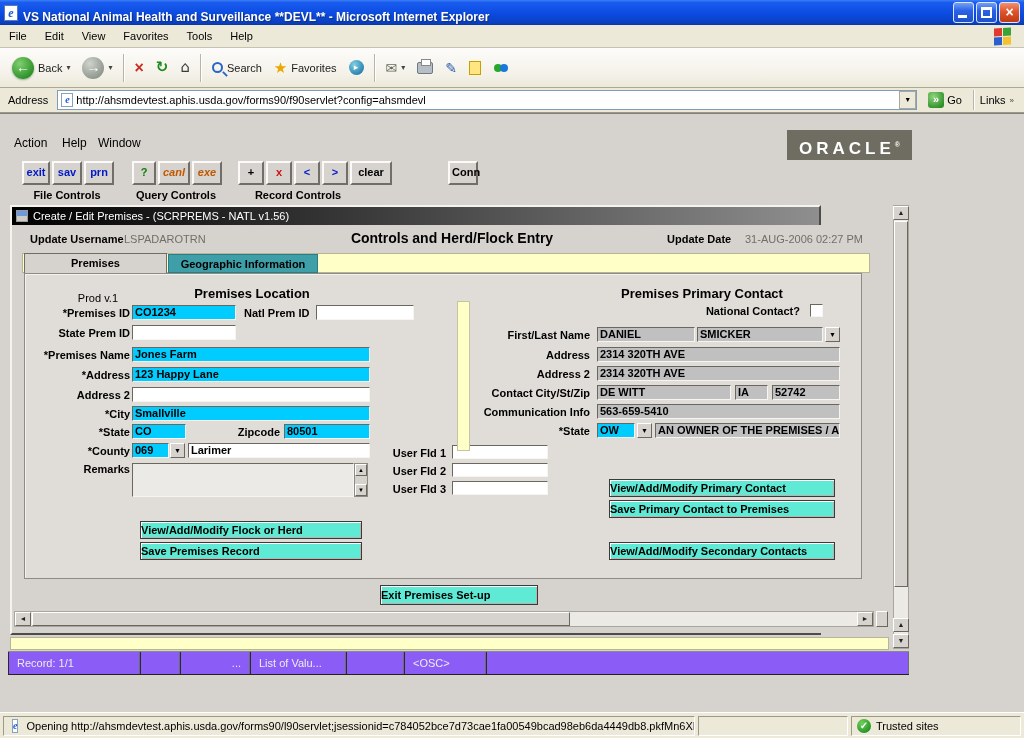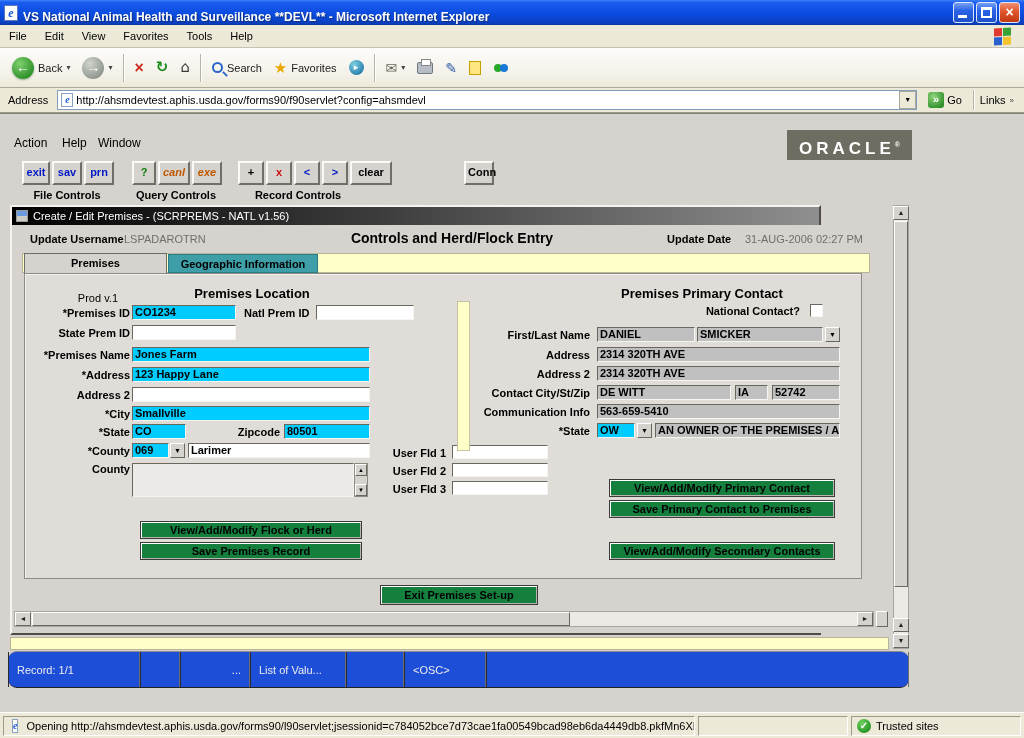--- a/index.html
+++ b/index.html
@@ -118,39 +118,39 @@
   .lbl.left { text-align:left; }
   .plain { position:absolute; font:11px "Liberation Sans",sans-serif; color:#000; text-align:right; }
   .fld { position:absolute; height:15px; background:#fff; border:1px solid; border-color:#6a675f #f6f5f2 #f6f5f2 #6a675f;
     font:bold 11px/13px "Liberation Sans",sans-serif; color:#000; padding:0 2px; overflow:hidden; white-space:nowrap; }
   .fld.req { background:var(--required-field,#00ccff); }
   .fld.ro { background:var(--readonly-field,#c0c0c0); }
   .ddbtn { position:absolute; width:15px; height:15px; background:#d6d3ce; border:1px solid;
     border-color:#fff #6a675f #6a675f #fff; font-size:7px; line-height:13px; text-align:center; }
   .chk { position:absolute; width:13px; height:13px; background:#fff; border:1px solid; border-color:#6a675f #f6f5f2 #f6f5f2 #6a675f; }
   .ybar { position:absolute; background:var(--tab-strip-yellow,#ffffc8); border:1px solid #c6c3a0; }
-  .formbtn { position:absolute; height:18px; background:#15803d; border:1px solid #3a3a38;
+  .formbtn { position:absolute; height:18px; background:#5eead4; border:1px solid #3a3a38;
     box-shadow:inset 1px 1px 0 #fff, inset -1px -1px 0 #b8b5b0;
-    font:bold 11px/16px "Liberation Sans",sans-serif; text-align:center; color:#000; white-space:nowrap; overflow:hidden; }
+    font:bold 11px/16px "Liberation Sans",sans-serif; text-align:left; color:#000; white-space:nowrap; overflow:hidden; }
   .remarks { position:absolute; background:#eceae6; border:1px solid; border-color:#6a675f #f6f5f2 #f6f5f2 #6a675f; }
   .mini-scroll { position:absolute; width:14px; background:#d6d3ce; border:1px solid #8e8b85; }
   .mini-btn { position:absolute; left:0; width:12px; height:12px; background:#d6d3ce; border:1px solid;
     border-color:#fff #6a675f #6a675f #fff; font-size:6px; line-height:10px; text-align:center; }
 
   
   .hscroll { position:absolute; height:16px; background:#eceae4; border:1px solid #a8a59e; }
   .sbtn { position:absolute; width:16px; height:14px; background:#d6d3ce; border:1px solid;
     border-color:#fff #6a675f #6a675f #fff; font-size:7px; line-height:12px; text-align:center; color:#222; }
   .sthumb { position:absolute; background:#d6d3ce; border:1px solid; border-color:#fff #6a675f #6a675f #fff; }
   .vscroll { position:absolute; width:16px; background:#eceae4; border:1px solid #a8a59e; }
 
   .yellow-strip { position:absolute; background:var(--tab-strip-yellow,#ffffc8); border:1px solid #b8b596; }
 
-  .forms-statusbar { position:absolute; height:37px; background:#1d4ed8; border-top:1px solid #8a8a8a;
-    border-bottom:1px solid #222; display:flex;border-radius:9px; }
+  .forms-statusbar { position:absolute; height:24px; background:#8b5cf6; border-top:1px solid #8a8a8a;
+    border-bottom:1px solid #222; display:flex; }
   .seg { height:100%; display:flex; align-items:center; padding:0 8px; color:#ececec;
     font:11px "Liberation Sans",sans-serif; border-right:1px solid #6e6e6e; border-left:1px solid #2a2a2a;
     white-space:nowrap; overflow:hidden; }
 
   
   .ie-statusbar { position:absolute; left:0; top:712px; width:1024px; height:26px; background:#ece9d8;
     border-top:1px solid #fff; display:flex; align-items:center; gap:3px; padding:2px 3px; }
   .pane { height:20px; border:1px solid; border-color:#9d9a84 #fff #fff #9d9a84; display:flex;
     align-items:center; gap:5px; padding:0 5px; font:11px "Liberation Sans",sans-serif; color:#000;
     white-space:nowrap; overflow:hidden; }
@@ -280,21 +280,21 @@
     <div class="ctlbtn c-orange" style="left:192px;top:47px;width:30px">exe</div>
     <div class="grp-label" style="left:126px;top:75px;width:100px">Query Controls</div>
 
     <div class="ctlbtn c-black" style="left:238px;top:47px;width:26px">+</div>
     <div class="ctlbtn c-red" style="left:266px;top:47px;width:26px">x</div>
     <div class="ctlbtn c-blue" style="left:294px;top:47px;width:26px">&lt;</div>
     <div class="ctlbtn c-blue" style="left:322px;top:47px;width:26px">&gt;</div>
     <div class="ctlbtn c-black" style="left:350px;top:47px;width:42px">clear</div>
     <div class="grp-label" style="left:242px;top:75px;width:112px">Record Controls</div>
 
-    <div class="ctlbtn c-black" style="left:464px;top:47px;width:30px">Conn</div>
+    <div class="ctlbtn c-black" style="left:448px;top:47px;width:30px">Conn</div>
 
     <div class="forms-window">
       <div class="fw-titlebar">
         <span class="fw-icon"></span>
         <span>Create / Edit Premises - (SCRPREMS - NATL v1.56)</span>
       </div>
       <div class="fw-content">
 
         <span class="hdr-lbl" style="left:18px;top:8px">Update Username</span>
         <span class="hdr-val" style="left:112px;top:8px">LSPADAROTRN</span>
@@ -334,21 +334,21 @@
         <span class="lbl" style="left:0px;top:201px;width:118px">*State</span>
         <div class="fld req" style="left:120px;top:199px;width:54px">CO</div>
         <span class="lbl" style="left:216px;top:201px;width:52px">Zipcode</span>
         <div class="fld req" style="left:272px;top:199px;width:86px">80501</div>
 
         <span class="lbl" style="left:0px;top:220px;width:118px">*County</span>
         <div class="fld req" style="left:120px;top:218px;width:37px">069</div>
         <div class="ddbtn" style="left:158px;top:218px">▼</div>
         <div class="fld" style="left:176px;top:218px;width:182px">Larimer</div>
 
-        <span class="lbl" style="left:6px;top:238px;width:112px">County</span>
+        <span class="lbl" style="left:6px;top:238px;width:112px">Remarks</span>
         <div class="remarks" style="left:120px;top:238px;width:222px;height:34px"></div>
         <div class="mini-scroll" style="left:342px;top:238px;height:34px">
           <div class="mini-btn" style="top:0">▲</div>
           <div class="mini-btn" style="bottom:0">▼</div>
         </div>
 
         <span class="lbl" style="left:372px;top:222px;width:62px">User Fld 1</span>
         <div class="fld" style="left:440px;top:220px;width:96px;height:14px"></div>
         <span class="lbl" style="left:372px;top:240px;width:62px">User Fld 2</span>
         <div class="fld" style="left:440px;top:238px;width:96px;height:14px"></div>

